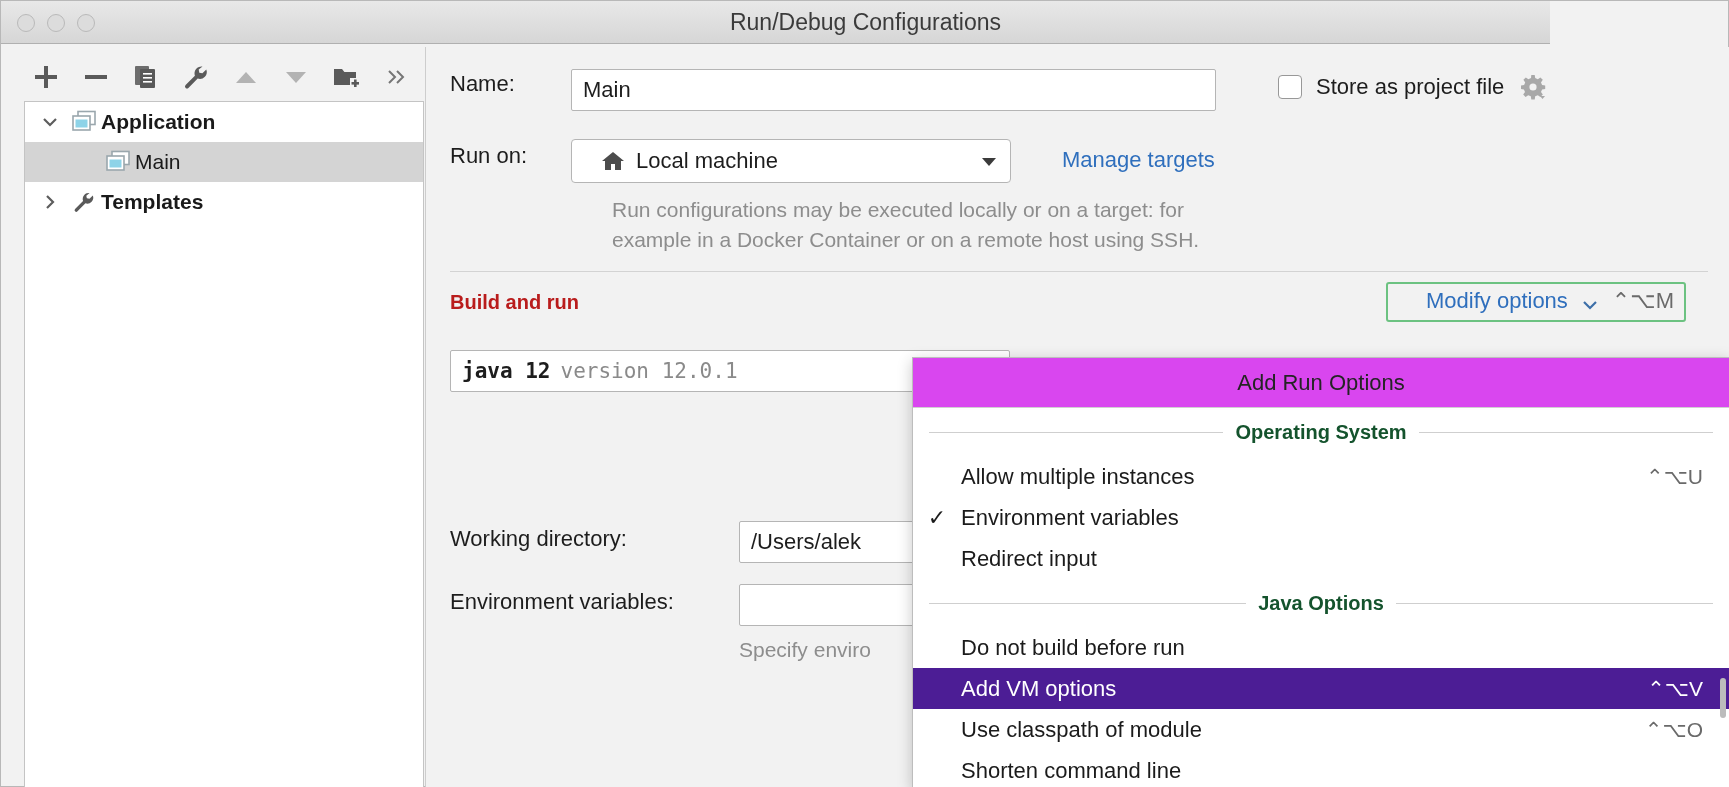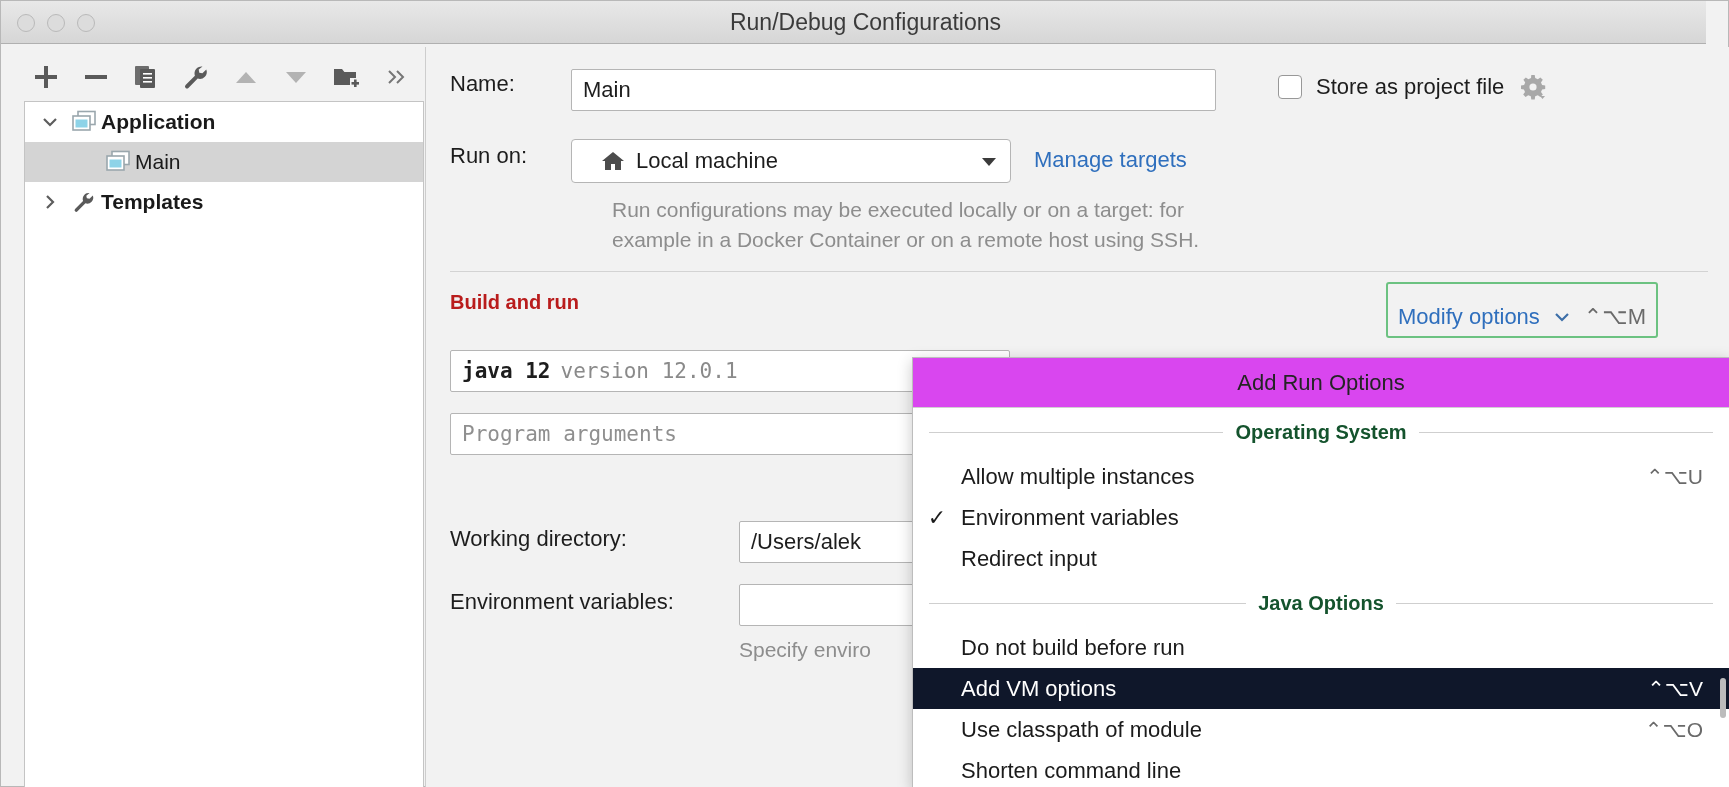--- a/index.html
+++ b/index.html
@@ -15,21 +15,21 @@
   .window {
     position: relative;
     width: 1729px; height: 787px;
     background: #f2f2f2;
     border: 1px solid #b8b8b8;
   }
 
   
   .titlebar {
     position: absolute; left: 0; top: 0;
-    width: 1705px; height: 43px;
+    width: 1549px; height: 43px;
     background: linear-gradient(to bottom, #e8e8e8 0%, #d6d6d6 100%);
     border-bottom: 1px solid #b0b0b0;
     padding-left: 22px;
   }
   .traffic {
     position: absolute; top: 13px; left: 16px;
     display: flex; gap: 12px;
   }
   .light {
     width: 18px; height: 18px; border-radius: 50%;
@@ -117,39 +117,39 @@
     border: 1px solid #b5b5b5;
     border-radius: 4px;
     height: 44px;
     display: flex; align-items: center;
     padding: 0 10px 0 12px;
     font-size: 22px; color: #1d1d1d;
     justify-content: space-between;
   }
   .combo-left { display: flex; align-items: center; gap: 10px; }
 
-  .link { color: #2f6fbd; font-size: 22px; white-space: nowrap; }
+  .link { color: #2f6fbd; font-size: 22px; white-space: nowrap; margin-left: 28px; }
   .hint { color: #8d8d8d; font-size: 21px; line-height: 30px; }
 
   .checkbox-box {
     width: 24px; height: 24px;
     background: #fff;
     border: 1px solid #989898;
     border-radius: 4px;
   }
 
   .sec-title { font-size: 20px; font-weight: bold; color: #b91c1c; text-align: center; }
   .divider { position: absolute; height: 1px; background: #d3d3d3; }
 
   .modify-wrap {
     position: absolute;
     border: 2px solid #6cc281;
     border-radius: 3px;
-    padding: 20px 10px 6px 10px;
-    display: flex; align-items: center; gap: 12px;
+    padding: 4px 10px 6px 10px;
+    display: flex; align-items: flex-end; gap: 12px;
     background: #f2f2f2;
   }
   .shortcut { color: #6a6a6a; font-size: 22px; white-space: nowrap; }
 
   
   .popup {
     position: absolute;
     left: 911px; top: 356px;
     width: 818px; height: 431px;
     background: #ffffff;
@@ -179,21 +179,21 @@
     padding: 0 26px 0 0;
     font-size: 22px; color: #1b1b1b;
     position: relative;
   }
   .mitem .check {
     width: 48px; text-align: center;
     font-size: 22px; color: #1b1b1b;
   }
   .mitem .mlabel { flex: 1; white-space: nowrap; }
   .mitem .mshort { font-size: 21px; color: #6a6a6a; white-space: nowrap; }
-  .mitem.highlight { background: #0f172a; color: #ffffff; }
+  .mitem.highlight { background: #4c1d95; color: #ffffff; }
   .mitem.highlight .mshort { color: #ffffff; }
   .mitem.highlight .check { color: #ffffff; }
 
   .scrollbar-nub {
     position: absolute; right: 3px; top: 320px;
     width: 6px; height: 40px;
     background: #bcbcbc; border-radius: 3px;
   }
 </style>
 </head>
@@ -379,23 +379,20 @@
       </span>
       <span class="shortcut">⌃⌥M</span>
     </div>
 
     <div class="textfield mono" style="position:absolute; left:24px; top:303px; width:560px;">
       <span class="mono-b">java 12</span>
       <span style="width:10px"></span>
       <span class="mono-d">version 12.0.1</span>
     </div>
 
-    <div class="textfield mono" style="position:absolute; left:24px; top:366px; width:560px;">
-      <span class="ph">Program arguments</span>
-    </div>
 
     <div class="row" style="left:24px; top:479px;">
       <span class="lbl">Working directory:</span>
     </div>
     <div class="textfield" style="position:absolute; left:313px; top:474px; width:470px;">
       <span>/Users/alek</span>
     </div>
 
     <div class="row" style="left:24px; top:542px;">
       <span class="lbl">Environment variables:</span>

